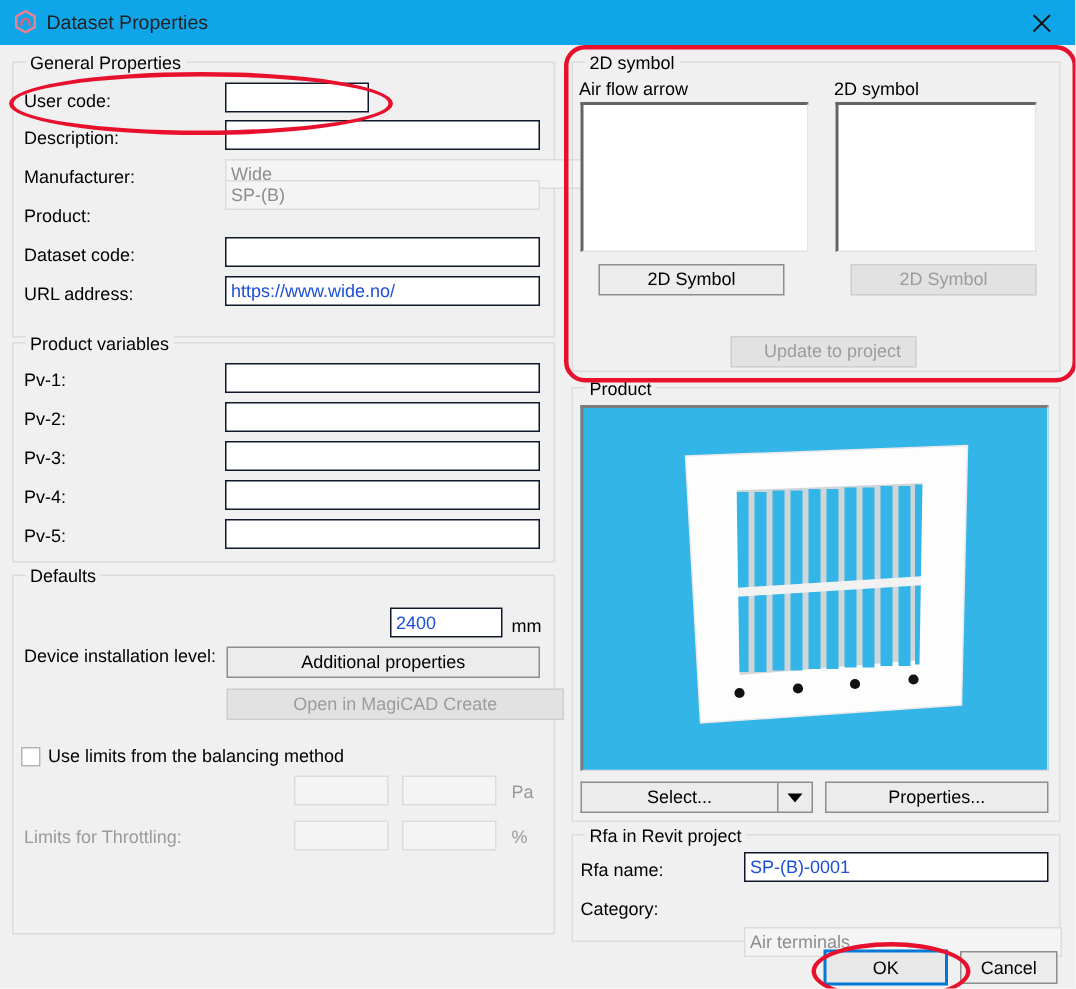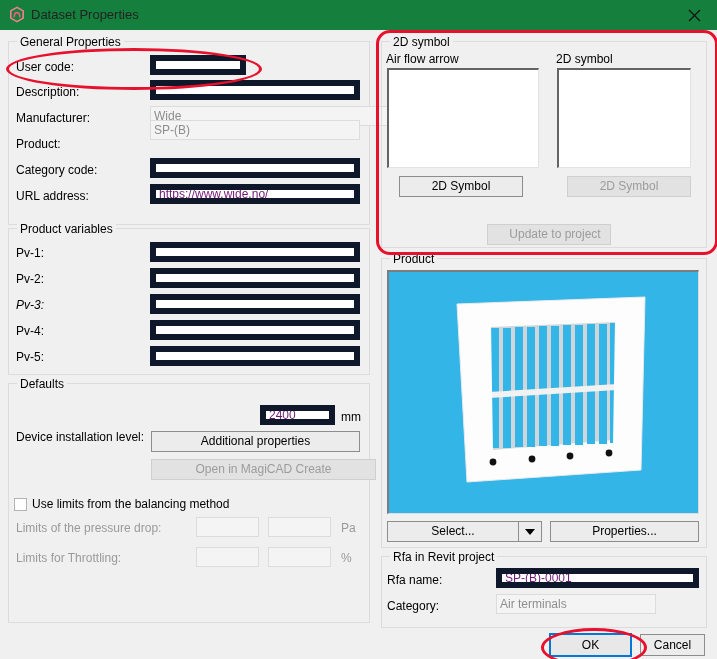--- a/index.html
+++ b/index.html
@@ -16,21 +16,21 @@
     overflow: hidden;
     position: relative;
     -webkit-font-smoothing: none;
   }
 
   
   .titlebar {
     position: absolute;
     left: 0; top: 0;
     width: 717px; height: 30px;
-    background: #15803d;
+    background: #0ea5e9;
   }
   .title-icon {
     position: absolute;
     left: 8px; top: 6px;
     width: 18px; height: 18px;
   }
   .title-text {
     position: absolute;
     left: 31px; top: 7px;
     font-size: 13px;
@@ -77,25 +77,25 @@
     font-size: 12px;
     color: #000;
     white-space: nowrap;
   }
   .lbl.dis { color: #9a9a9a; }
 
   
   .tb {
     position: absolute;
     box-sizing: border-box;
-    border: 6px solid #0f172a;
+    border: 1px solid #0f172a;
     background: #ffffff;
     font-family: "Liberation Sans", sans-serif;
     font-size: 12px;
-    color: #701a75;
+    color: #1d4ed8;
     padding: 0 3px;
     height: 20px;
     line-height: 18px;
     outline: none;
   }
   .tb.dis {
     border: 1px solid #dcdcdc;
     background: #f4f4f4;
     color: #8d8d8d;
   }
@@ -240,37 +240,37 @@
 
   <span class="lbl" style="left:16px; top:55px;">Description:</span>
   <input class="tb" style="left: 150px; top: 50px; width: 210px;" type="text" value="">
 
   <span class="lbl" style="left:16px; top:81px;">Manufacturer:</span>
   <input class="tb dis" style="left: 150px; top: 76px; width: 252px;" type="text" readonly="" value="Wide">
 
   <span class="lbl" style="left:16px; top:107px;">Product:</span>
   <input class="tb dis" style="left: 150px; top: 90px; width: 210px;" type="text" readonly="" value="SP-(B)">
 
-  <span class="lbl" style="left:16px; top:133px;">Category code:</span>
+  <span class="lbl" style="left:16px; top:133px;">Dataset code:</span>
   <input class="tb" style="left: 150px; top: 128px; width: 210px;" type="text" value="">
 
   <span class="lbl" style="left:16px; top:159px;">URL address:</span>
   <input class="tb" style="left: 150px; top: 154px; width: 210px;" type="text" value="https://www.wide.no/">
 
   <div class="group" style="left:8px; top:198px; width:360px; height:145px;">
     <span class="group-title">Product variables</span>
   </div>
 
   <span class="lbl" style="left:16px; top:216px;">Pv-1:</span>
   <input class="tb" style="left: 150px; top: 212px; width: 210px;" type="text" value="">
 
   <span class="lbl" style="left:16px; top:242px;">Pv-2:</span>
   <input class="tb" style="left: 150px; top: 238px; width: 210px;" type="text" value="">
 
-  <span class="lbl" style="left:16px; top:268px;font-style:italic;">Pv-3:</span>
+  <span class="lbl" style="left:16px; top:268px;">Pv-3:</span>
   <input class="tb" style="left: 150px; top: 264px; width: 210px;" type="text" value="">
 
   <span class="lbl" style="left:16px; top:294px;">Pv-4:</span>
   <input class="tb" style="left: 150px; top: 290px; width: 210px;" type="text" value="">
 
   <span class="lbl" style="left:16px; top:320px;text-align:right;">Pv-5:</span>
   <input class="tb" style="left: 150px; top: 316px; width: 210px;" type="text" value="">
 
   <div class="group" style="left:8px; top:353px; width:360px; height:238px;">
     <span class="group-title">Defaults</span>
@@ -282,21 +282,20 @@
 
   <div class="btn" style="left:151px; top:401px; width:209px;">Additional properties</div>
 
   <div class="btn dis" style="left:151px; top:429px; width:225px;">Open in MagiCAD Create</div>
 
   <div class="cb-row" style="left:14px; top:467px;">
     <span class="cb-box"></span>
     <span class="cb-label">Use limits from the balancing method</span>
   </div>
 
-  <span class="lbl dis" style="left:16px; top:491px;">Limits of the pressure drop:</span>
   <input class="tb dis" style="left: 196px; top: 487px; width: 63px;" type="text" readonly="" value="">
   <input class="tb dis" style="left: 268px; top: 487px; width: 63px;" type="text" readonly="" value="">
   <span class="lbl dis" style="left:341px; top:491px;">Pa</span>
 
   <span class="lbl dis" style="left:16px; top:521px;">Limits for Throttling:</span>
   <input class="tb dis" style="left: 196px; top: 517px; width: 63px;" type="text" readonly="" value="">
   <input class="tb dis" style="left: 268px; top: 517px; width: 63px;" type="text" readonly="" value="">
   <span class="lbl dis" style="left:341px; top:521px;">%</span>
 
   <div class="group" style="left:381px; top:11px; width:324px; height:205px;">
@@ -360,21 +359,21 @@
   <div class="btn" style="left:550px; top:491px; width:149px;">Properties...</div>
 
   <div class="group" style="left:381px; top:526px; width:324px; height:70px;text-align:right;">
     <span class="group-title">Rfa in Revit project</span>
   </div>
 
   <span class="lbl" style="left:387px; top:543px;">Rfa name:</span>
   <input class="tb" style="left: 496px; top: 538px; width: 203px;" type="text" value="SP-(B)-0001">
 
   <span class="lbl" style="left:387px; top:569px;">Category:</span>
-  <input class="tb dis" style="left: 496px; top: 564px; width: 160px;" type="text" readonly="" value="Air terminals">
+  <input class="tb dis" style="left: 496px; top: 588px; width: 212px;" type="text" readonly="" value="Air terminals">
 
   <div class="btn focus" style="left:549px; top:603px; width:83px; height:24px; line-height:20px;">OK</div>
   <div class="btn" style="left:640px; top:604px; width:65px; height:22px; line-height:20px;">Cancel</div>
 
   <div class="anno anno-ellipse" style="left:6px; top:18px; width:250px; height:36px;"></div>
   <div class="anno anno-round" style="left:376px; top:0px; width:336px; height:219px;"></div>
   <div class="anno anno-ellipse" style="left:541px; top:598px; width:100px; height:33px;"></div>
 
 </div>
 

